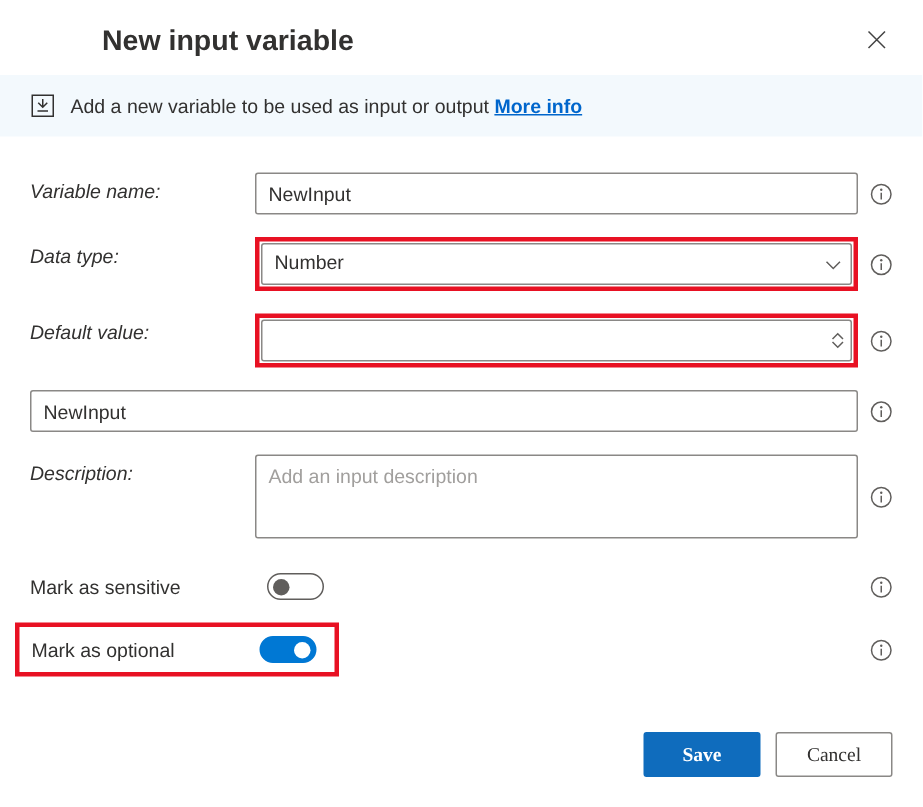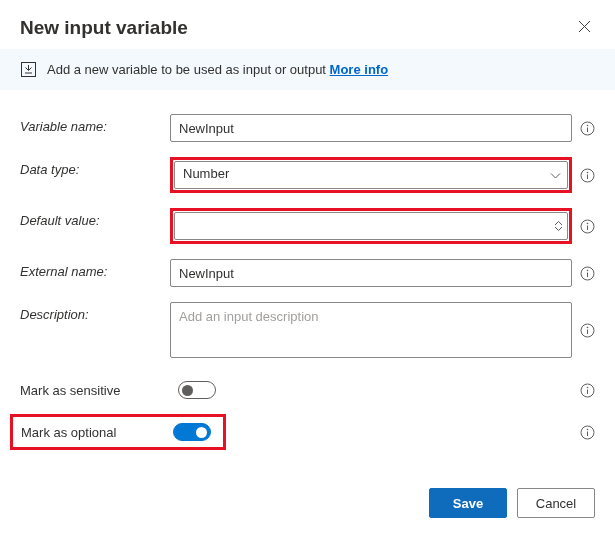--- a/index.html
+++ b/index.html
@@ -1,19 +1,19 @@
 <!DOCTYPE html>
 <html><head>
   <meta charset="utf-8">
   <style>
     * { box-sizing: border-box; margin: 0; padding: 0; font-family: "Segoe UI", -apple-system, sans-serif; }
     body { background: #fff; width: 615px; height: 538px; overflow: hidden; font-size: 13px; color: #323130; }
     .dialog { width: 100%; height: 100%; display: flex; flex-direction: column; }
     .header { display: flex; align-items: center; justify-content: space-between; padding: 16px 20px 10px 20px; }
-    .header h1 { font-size: 19px; font-weight: 600; color: #323130; }
+    .header h1 { font-size: 19px; font-weight: 600; color: #323130; margin-left: 48px; }
     .close-btn { background: none; border: none; cursor: pointer; padding: 4px; font-size: 15px; color: #605e5c; line-height: 1; }
     .banner { background: #f3f9fd; display: flex; align-items: center; gap: 10px; padding: 12px 20px; }
     .banner-icon { width: 17px; height: 17px; display: inline-flex; }
     .banner-text { font-size: 13px; color: #323130; }
     .banner-link { color: #0066cc; text-decoration: underline; cursor: pointer; font-weight: bold; }
     .form { flex: 1; padding: 24px 20px 0 20px; display: flex; flex-direction: column; gap: 15px; }
     .row { display: flex; align-items: flex-start; gap: 10px; }
     .label { width: 140px; padding-top: 5px; font-size: 13px; color: #323130; font-style: italic; }
     .field-wrap { flex: 1; display: flex; align-items: center; gap: 8px; }
     .text-input, .select-input, .textarea-input, .number-input { width: 100%; border: 1px solid #8a8886; border-radius: 2px; padding: 4px 8px; font-size: 13px; height: 28px; background: #fff; font-family: inherit; color: #323130; outline: none; }
@@ -32,21 +32,21 @@
     .toggle-label { width: 148px; font-size: 13px; }
     .toggle-area { flex: 1; display: flex; align-items: center; }
     .toggle { position: relative; width: 38px; height: 18px; border-radius: 10px; cursor: pointer; }
     .toggle-off { background: #fff; border: 1px solid #605e5c; }
     .toggle-off .knob { position: absolute; left: 3px; top: 2.5px; width: 11px; height: 11px; border-radius: 50%; background: #605e5c; }
     .toggle-on { background: #0078d4; border: 1px solid #0078d4; }
     .toggle-on .knob { position: absolute; right: 3px; top: 2.5px; width: 11px; height: 11px; border-radius: 50%; background: #fff; }
     .toggle-highlight { border: 3px solid #e81123; padding: 6px 12px 6px 0; display: inline-flex; align-items: center; }
     .toggle-highlight .toggle-label { width: 160px; padding-left: 8px; }
     .footer { display: flex; justify-content: flex-end; gap: 10px; padding: 20px; }
-    .btn { min-width: 78px; height: 30px; border-radius: 2px; font-size: 13px; cursor: pointer; padding: 0 16px; font-family: Liberation Sans, sans-serif; }
+    .btn { min-width: 78px; height: 30px; border-radius: 2px; font-size: 13px; cursor: pointer; padding: 0 16px; font-family: Liberation Serif, serif; }
     .btn-primary { background: #0f6cbd; color: #fff; border: 1px solid #0f6cbd; font-weight: 600; }
     .btn-secondary { background: #fff; color: #323130; border: 1px solid #8a8886; }
   </style>
 </head>
 <body>
 
 <div class="dialog">
   <div class="header">
     <h1>New input variable</h1>
     <button class="close-btn">
@@ -127,21 +127,20 @@
           <svg width="15" height="15" viewBox="0 0 15 15">
               <circle cx="7.5" cy="7.5" r="6.5" stroke="#605e5c" stroke-width="1" fill="none"></circle>
               <circle cx="7.5" cy="4.5" r="0.8" fill="#605e5c"></circle>
               <line x1="7.5" y1="6.5" x2="7.5" y2="11" stroke="#605e5c" stroke-width="1"></line>
             </svg>
         </span>
       </div>
     </div>
 
     <div class="row">
-      <div class="label">External name:</div>
       <div class="field-wrap">
         <input class="text-input" value="NewInput" style="">
         <span class="info-icon">
           <svg width="15" height="15" viewBox="0 0 15 15">
               <circle cx="7.5" cy="7.5" r="6.5" stroke="#605e5c" stroke-width="1" fill="none"></circle>
               <circle cx="7.5" cy="4.5" r="0.8" fill="#605e5c"></circle>
               <line x1="7.5" y1="6.5" x2="7.5" y2="11" stroke="#605e5c" stroke-width="1"></line>
             </svg>
         </span>
       </div>

